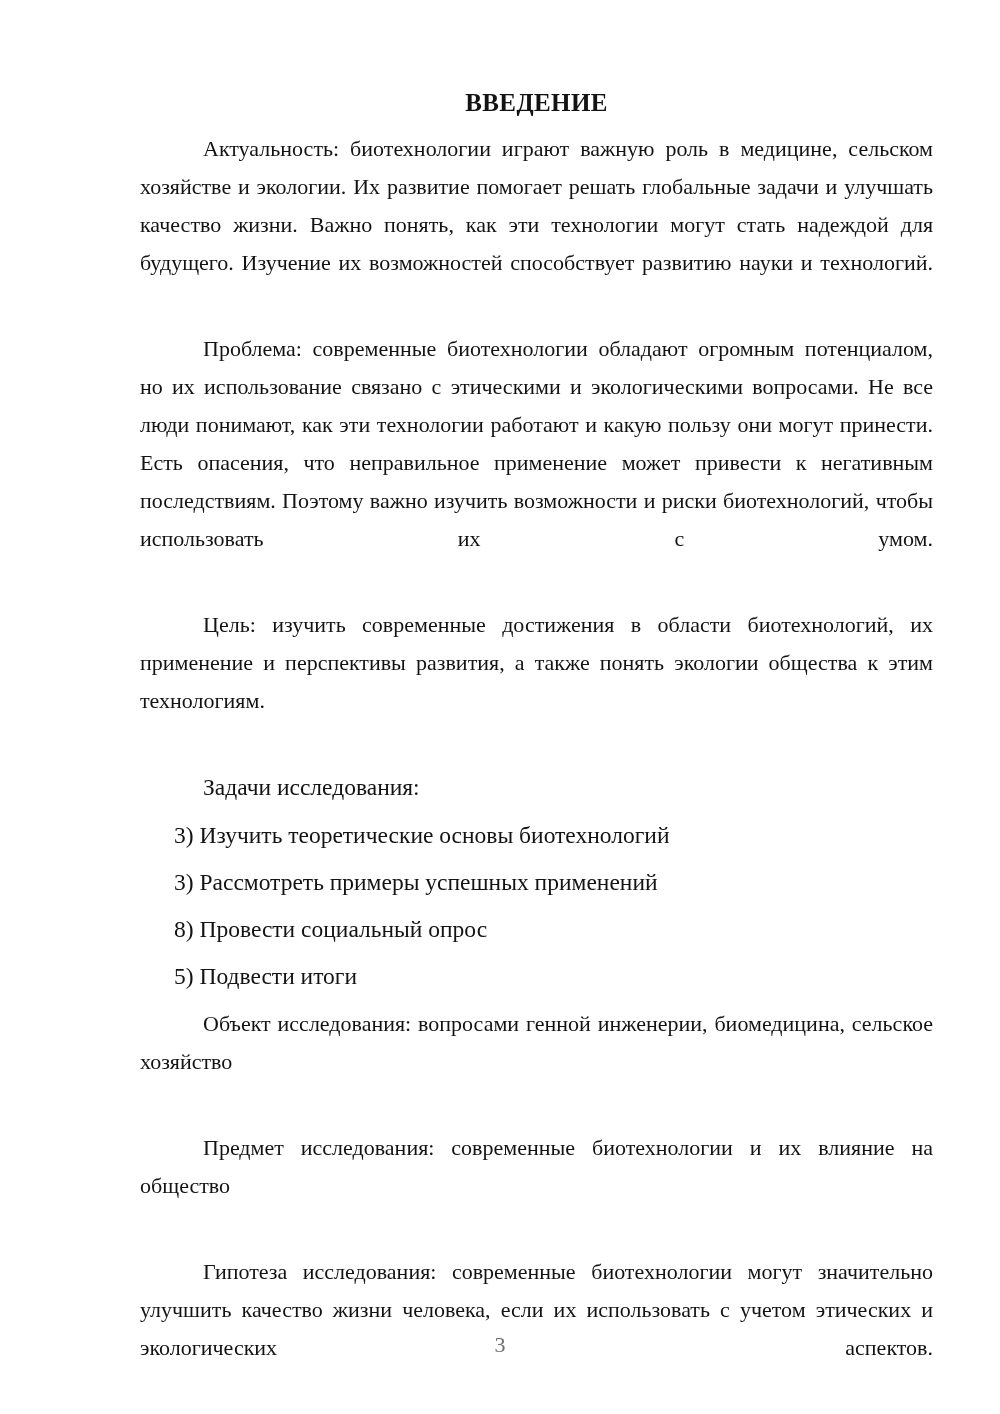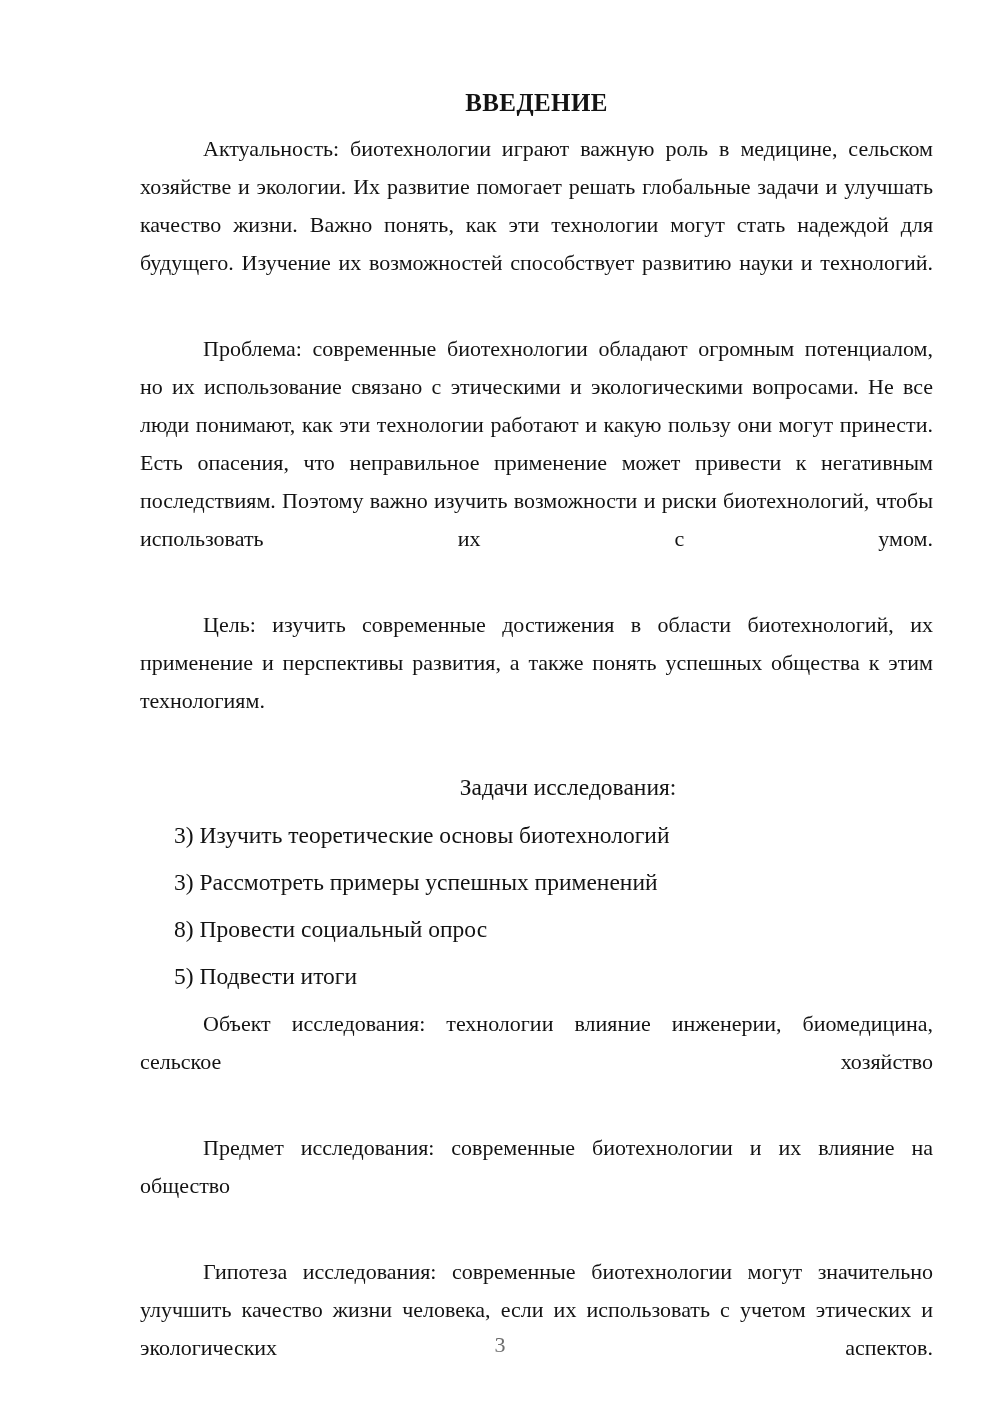--- a/index.html
+++ b/index.html
@@ -52,21 +52,21 @@
   .para::after {
     content: "";
     display: inline-block;
     width: 100%;
   }
 
   .label-line {
     font-size: 23.5px;
     line-height: 38px;
     text-indent: 63px;
-    text-align: center;
+    text-align: left;
     margin: 0 0 10px 0;
   }
 
   .num-list {
     list-style: none;
     margin: 0 0 10px 0;
     padding: 0;
   }
 
   .num-list li {
@@ -97,32 +97,32 @@
 <div class="page">
 
   <div class="content">
 
     <h1 class="doc-title">ВВЕДЕНИЕ</h1>
 
     <p class="para">Актуальность: биотехнологии играют важную роль в медицине, сельском хозяйстве и экологии. Их развитие помогает решать глобальные задачи и улучшать качество жизни. Важно понять, как эти технологии могут стать надеждой для будущего. Изучение их возможностей способствует развитию науки и технологий.</p>
 
     <p class="para">Проблема: современные биотехнологии обладают огромным потенциалом, но их использование связано с этическими и экологическими вопросами. Не все люди понимают, как эти технологии работают и какую пользу они могут принести. Есть опасения, что неправильное применение может привести к негативным последствиям. Поэтому важно изучить возможности и риски биотехнологий, чтобы использовать их с умом.</p>
 
-    <p class="para">Цель: изучить современные достижения в области биотехнологий, их применение и перспективы развития, а также понять успешных общества к этим технологиям.</p>
+    <p class="para">Цель: изучить современные достижения в области биотехнологий, их применение и перспективы развития, а также понять экологии общества к этим технологиям.</p>
 
     <p class="label-line">Задачи исследования:</p>
 
     <ul class="num-list">
       <li>3) Изучить теоретические основы биотехнологий</li>
       <li>3) Рассмотреть примеры успешных применений</li>
       <li>8) Провести социальный опрос</li>
       <li>5) Подвести итоги</li>
     </ul>
 
-    <p class="para">Объект исследования: технологии влияние инженерии, биомедицина, сельское хозяйство</p>
+    <p class="para">Объект исследования: вопросами генной инженерии, биомедицина, сельское хозяйство</p>
 
     <p class="para">Предмет исследования: современные биотехнологии и их влияние на общество</p>
 
     <p class="para">Гипотеза исследования: современные биотехнологии могут значительно улучшить качество жизни человека, если их использовать с учетом этических и экологических аспектов.</p>
 
   </div>
 
   <div class="page-number">3</div>
 
 </div>

